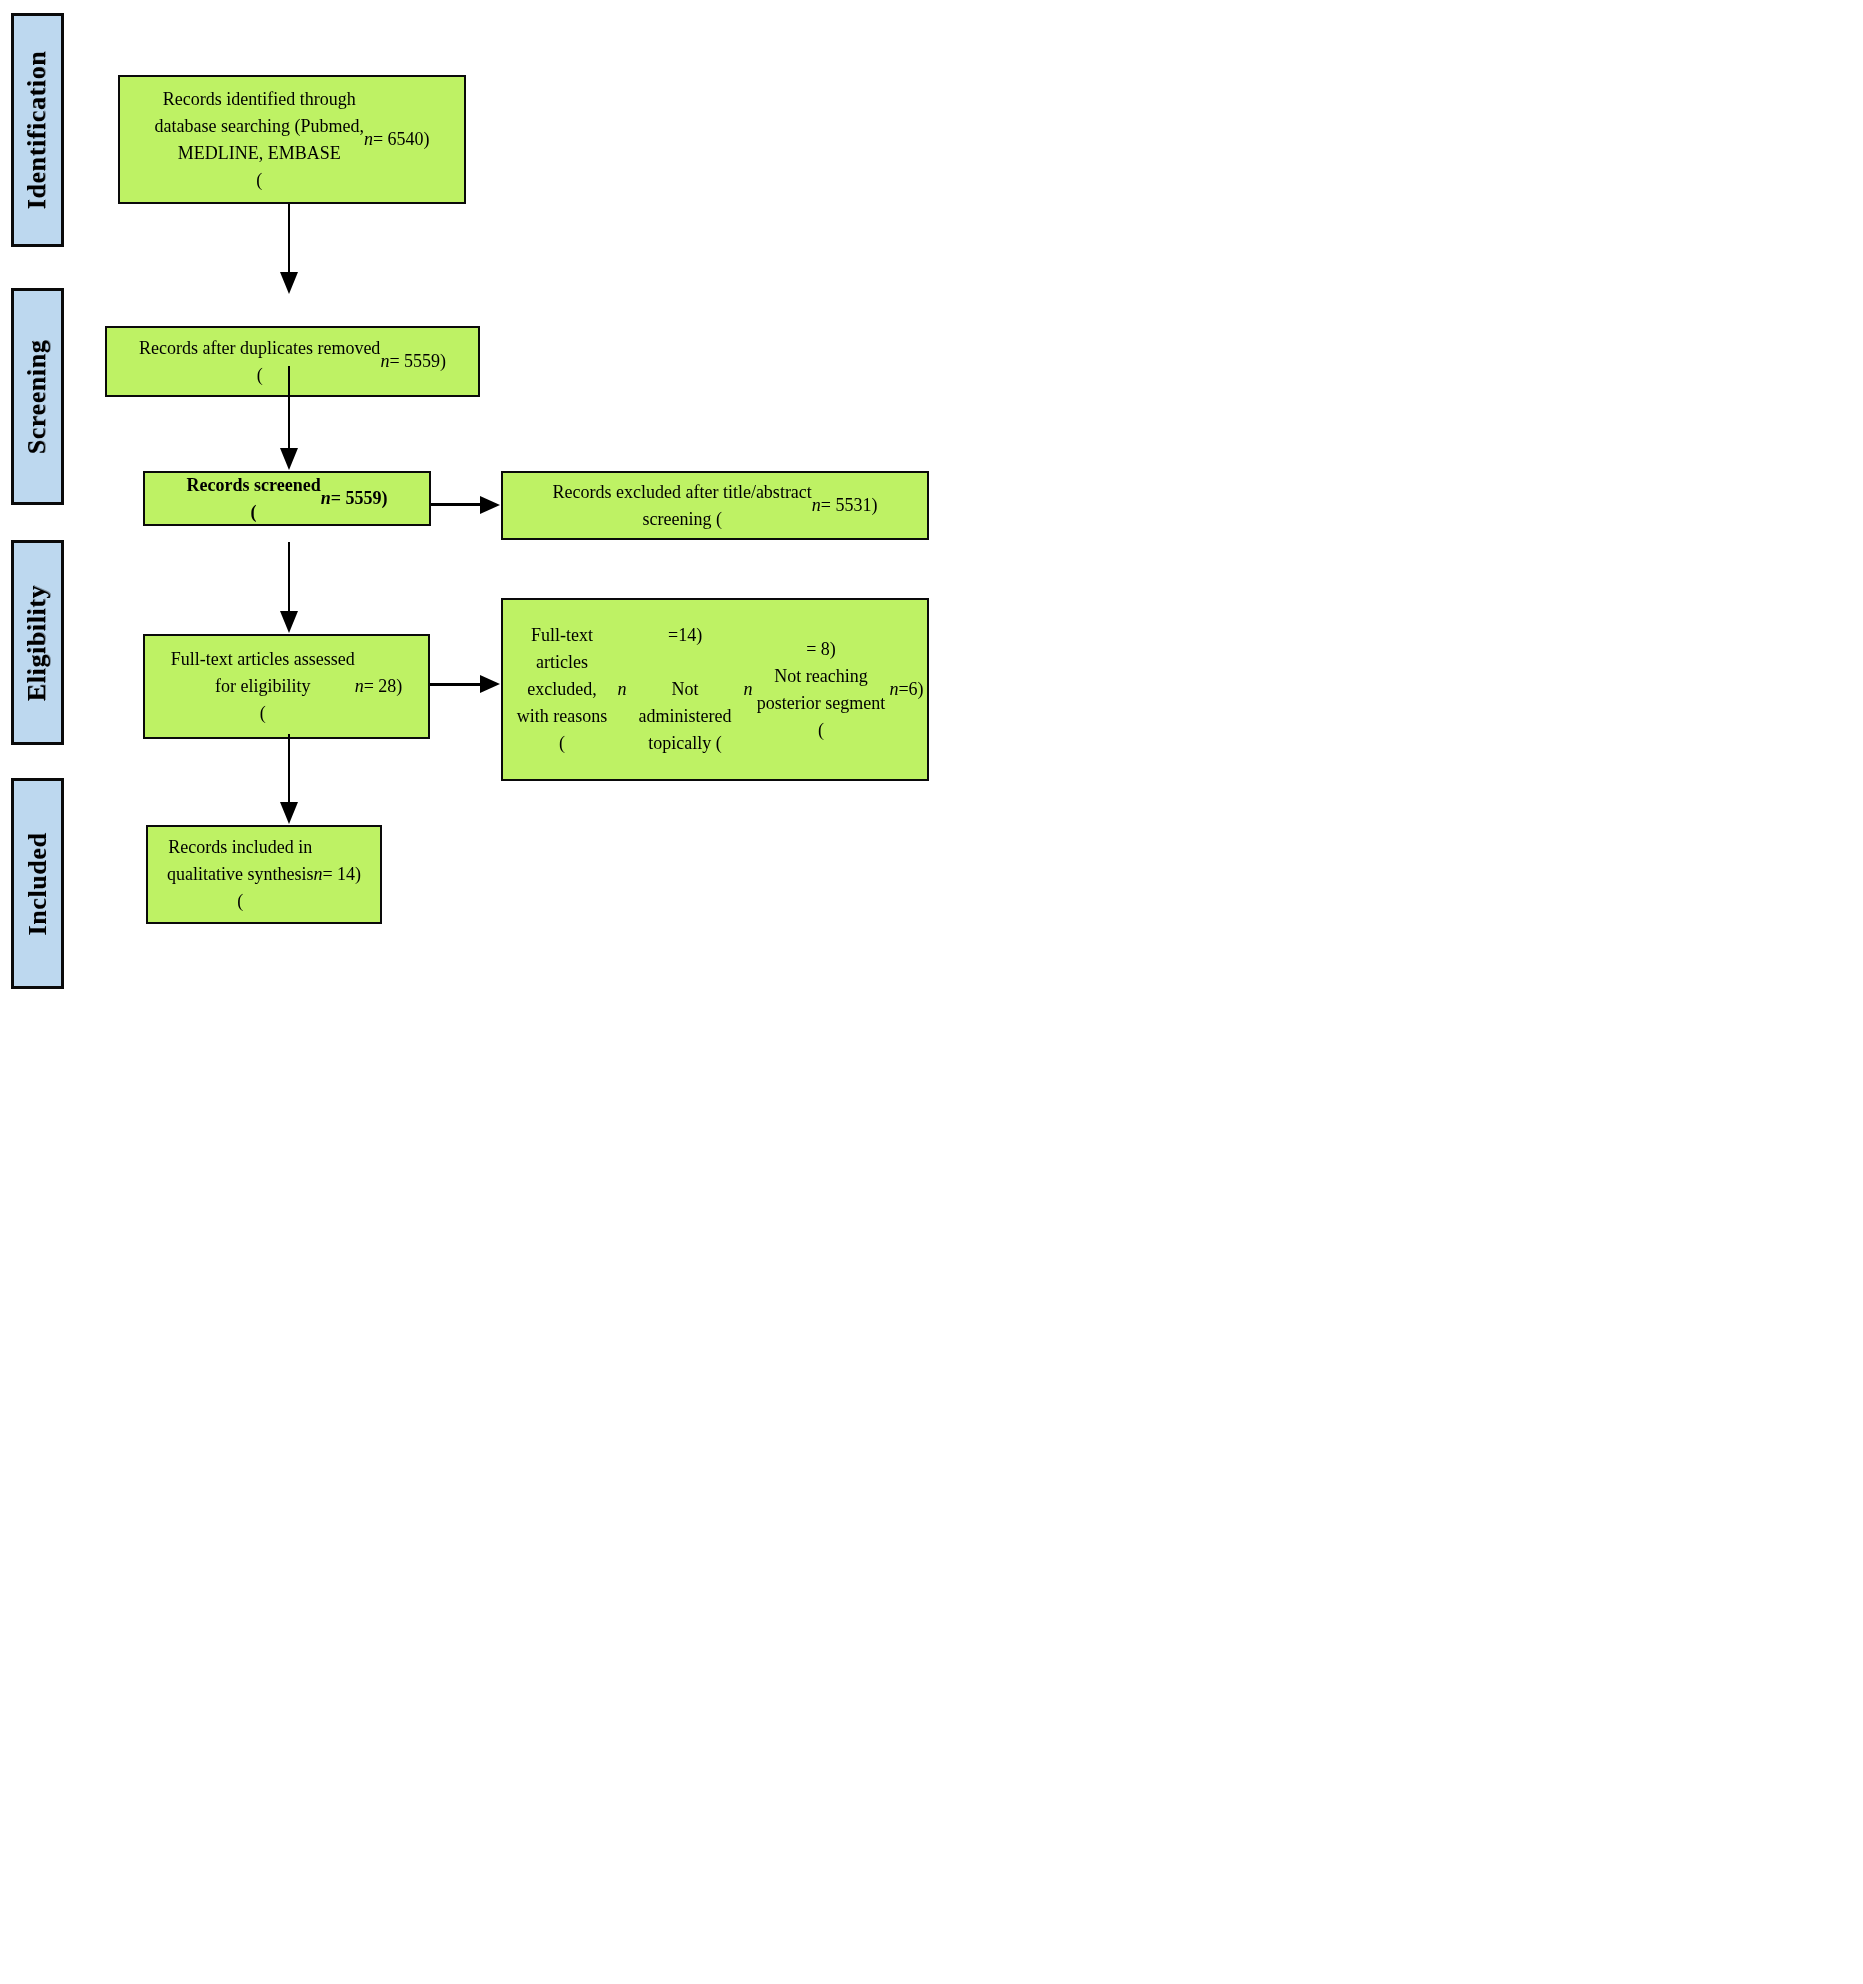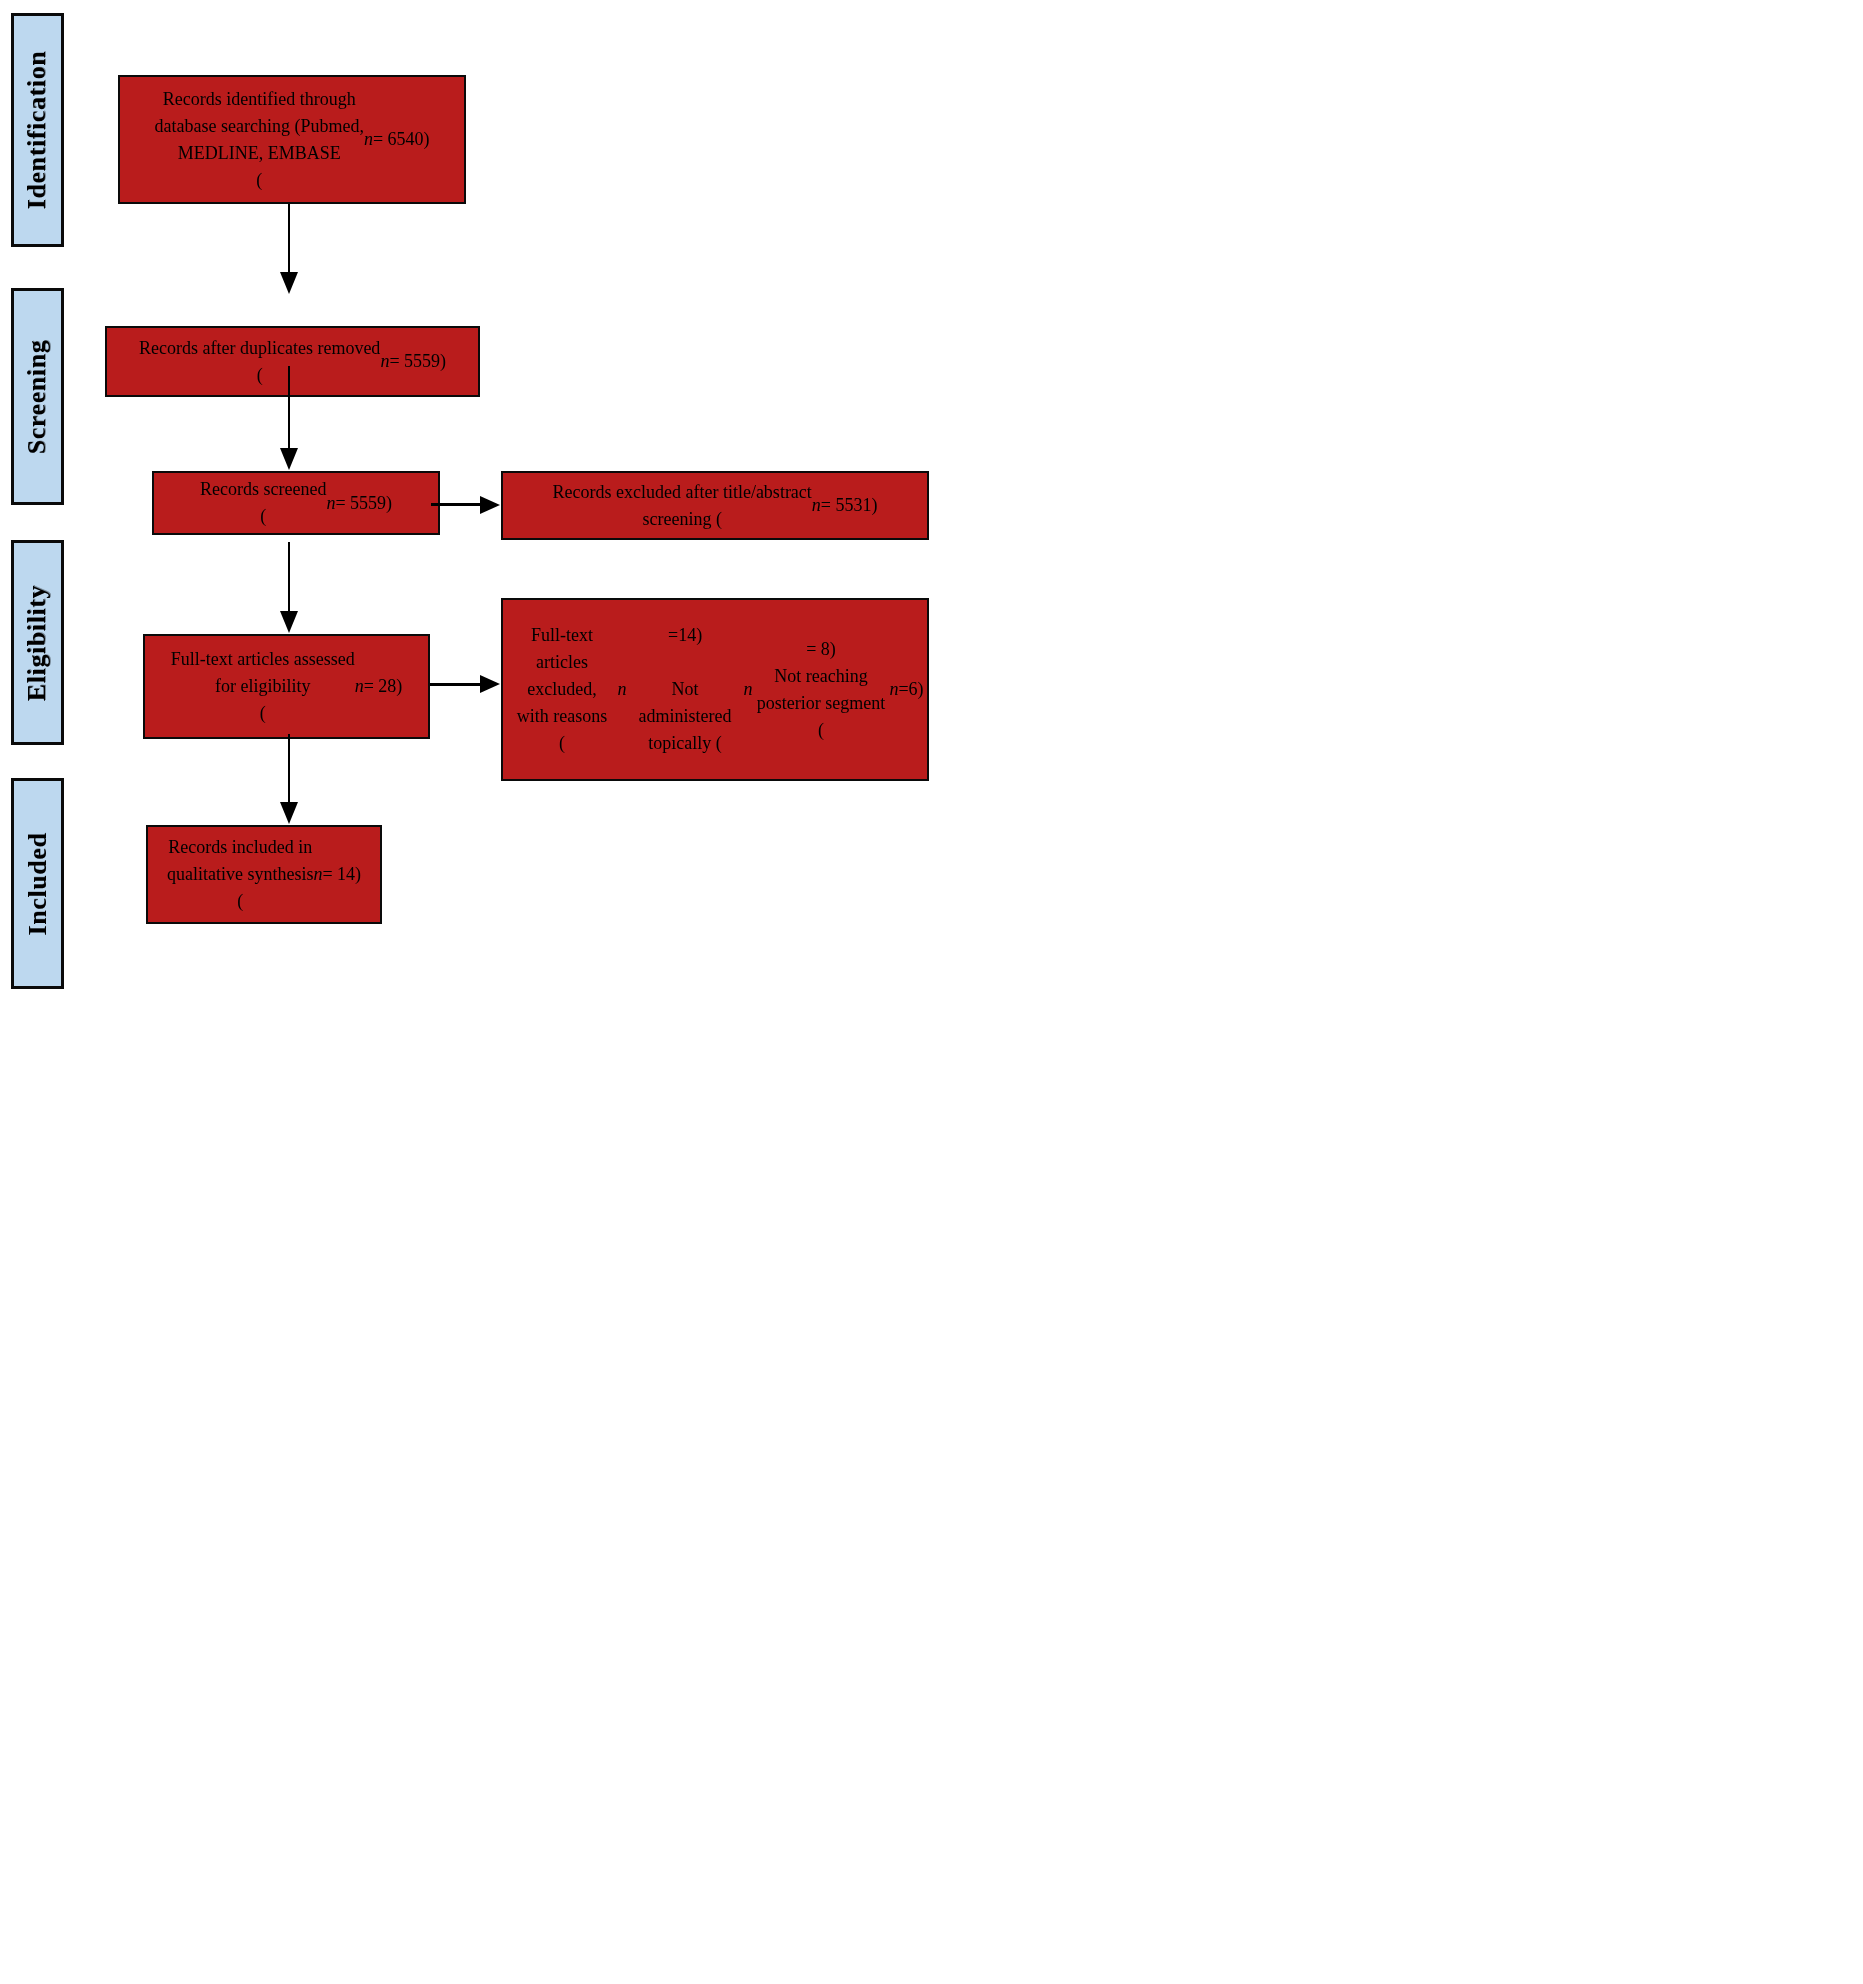--- a/index.html
+++ b/index.html
@@ -33,35 +33,35 @@
     text-shadow: 0.6px 0.6px 0.6px rgba(0,0,0,0.35);
   }
   .stage-identification { top: 13px;   height: 234px; }
   .stage-screening      { top: 288px;  height: 217px; }
   .stage-eligibility    { top: 540px;  height: 205px; }
   .stage-included       { top: 778px; height: 211px; }
 
   
   .fbox {
     position: absolute;
-    background: #b91c1c;
+    background: #bef264;
     border: 2.8px solid #0a0a0a;
     box-sizing: border-box;
     display: flex;
     align-items: center;
     justify-content: center;
     text-align: center;
     font-size: 18px;
     line-height: 1.5;
     white-space: pre-line;
     padding: 1.1px 3.4px;
   }
   .box-identified          { left: 118px; top: 75px;  width: 348px; height: 129px; }
   .box-deduplicated        { left: 105px; top: 295px;  width: 375px; height: 71px; margin-top: 31px; }
-  .box-screened            { left: 152px; top: 471px;  width: 288px; height: 64px; }
+  .box-screened            { left: 143px; top: 471px;  width: 288px; height: 55px; font-weight: bold; }
   .box-excluded-screening  { left: 501px; top: 471px;  width: 428px; height: 69px; }
   .box-fulltext-assessed   { left: 143px; top: 634px; width: 287px; height: 105px; }
   .box-fulltext-excluded   { left: 501px; top: 598px; width: 428px; height: 183px; text-align: center; }
   .box-included-qual       { left: 146px; top: 825px; width: 236px; height: 99px; }
 
   
   .vline { position: absolute; width: 1.7px; background: #000; }
   .hline { position: absolute; height: 2.8px; background: #000; }
   .head-down {
     position: absolute; width: 0; height: 0;

